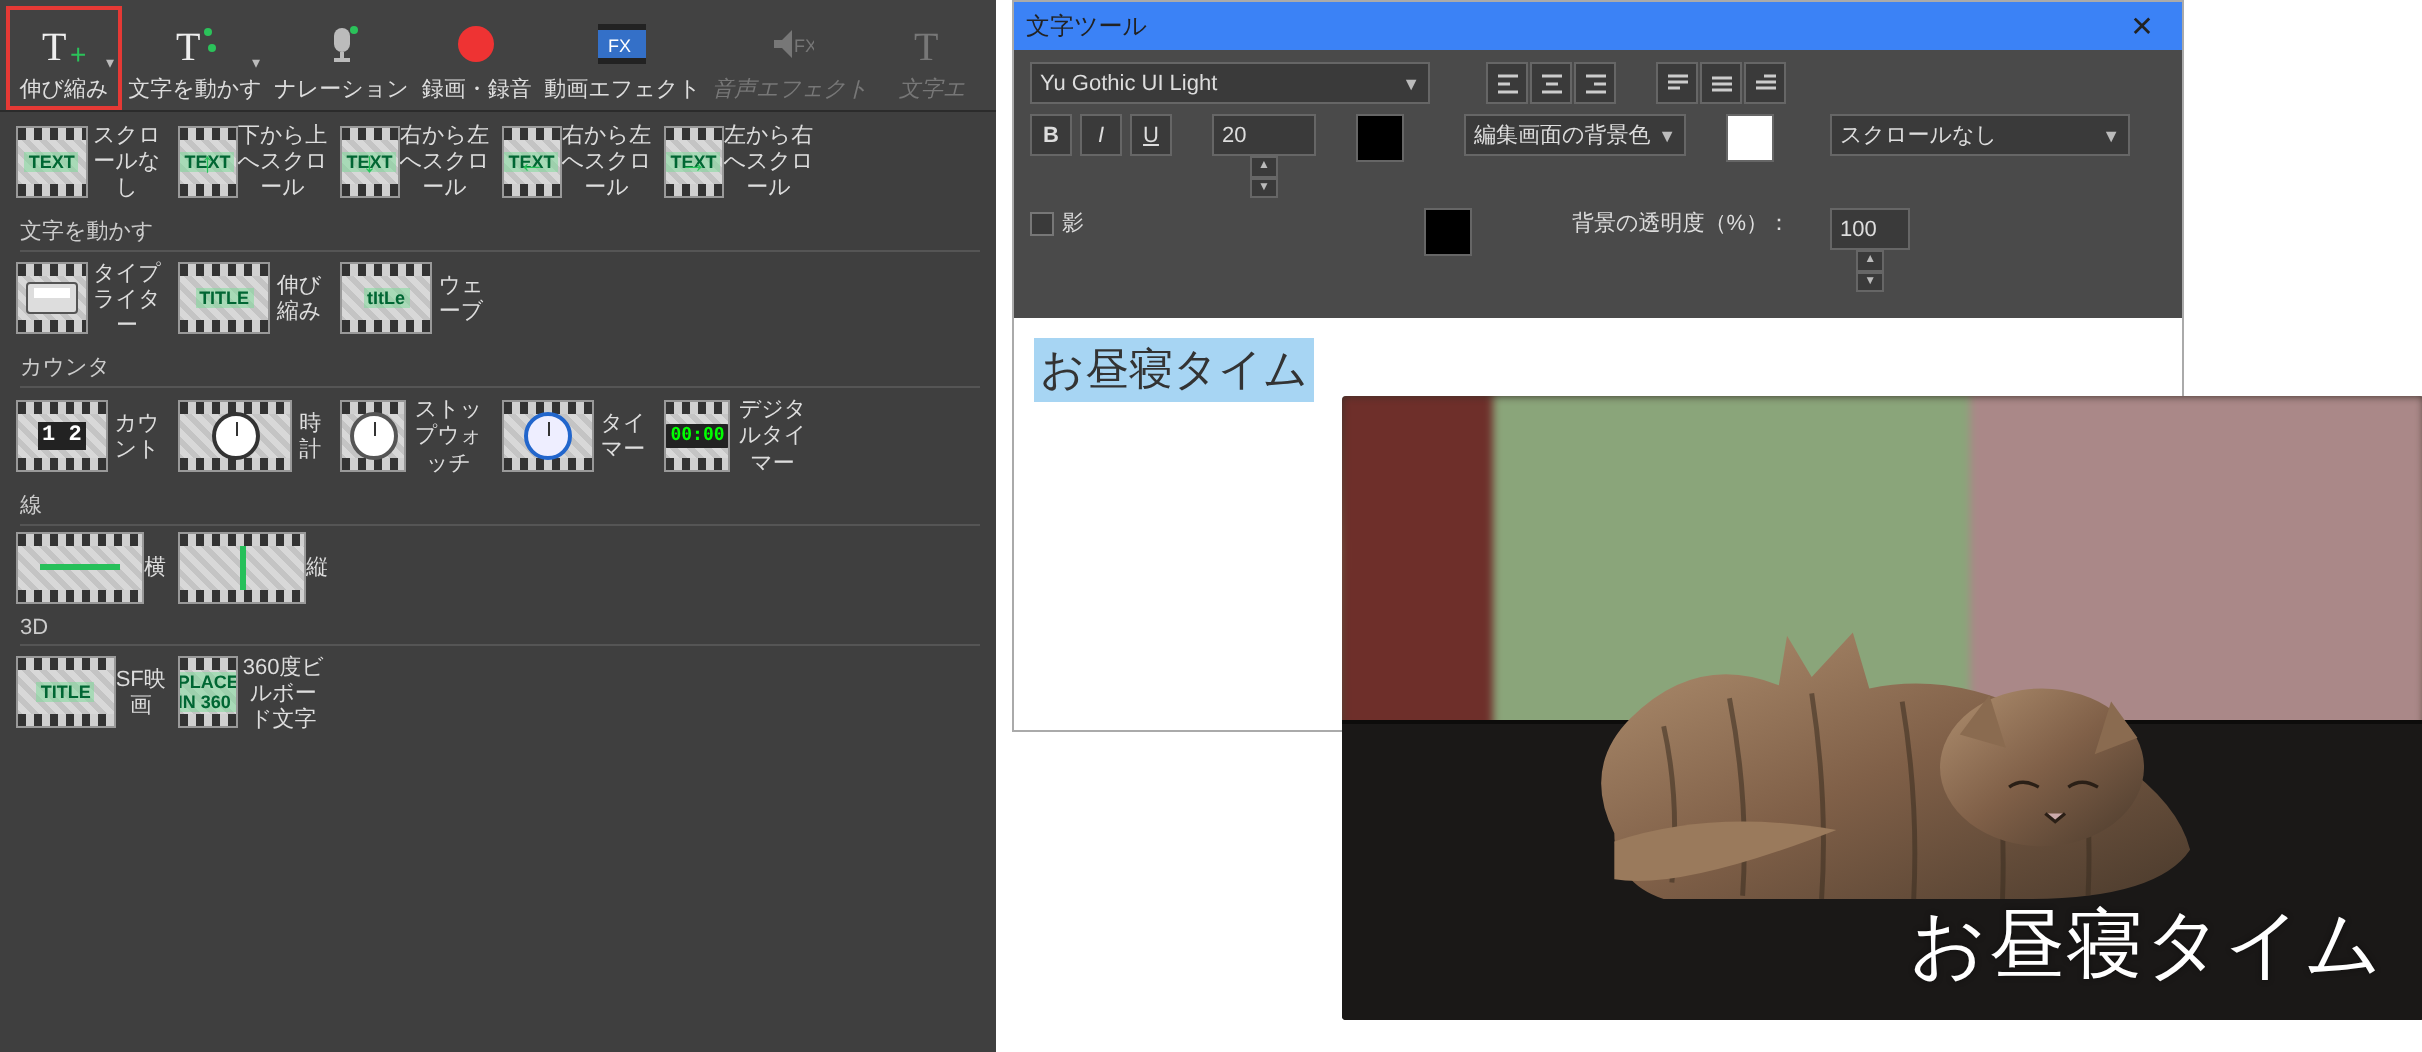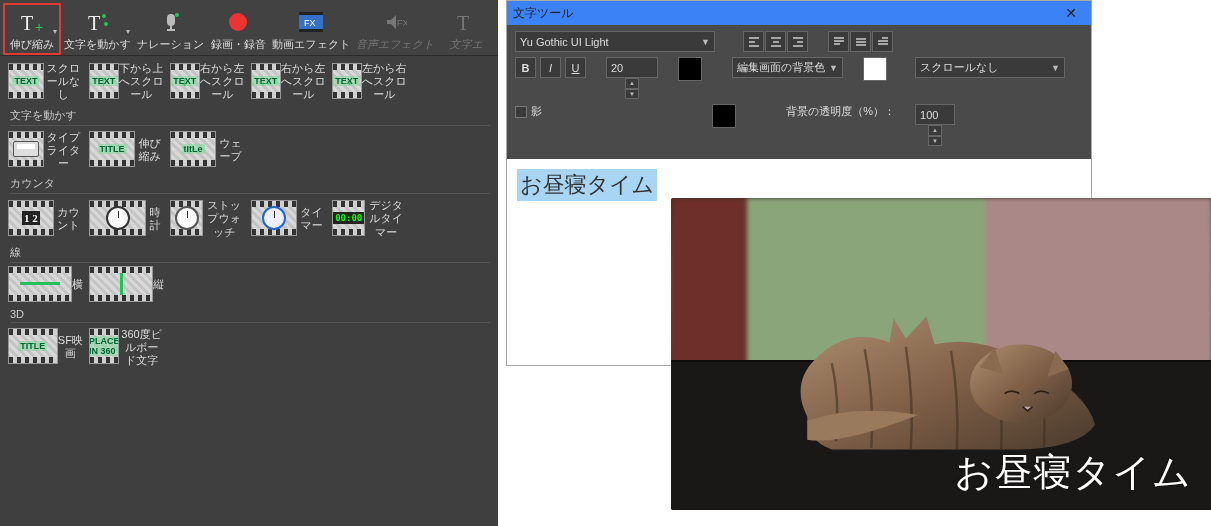--- a/index.html
+++ b/index.html
@@ -204,21 +204,21 @@
           </div>
           <div class="thumb-label">ウェーブ</div>
         </div>
       </div>
     <div class="sect-title">カウンタ</div>
     <div class="thumb-row" id="rowCounter">
         <div class="thumb">
           <div class="thumb-img">
             <div class="film-top"></div>
             <div class="film-bot"></div>
-            <div style="background:#222;color:#fff;font-family:Liberation Serif, serif;font-size:11px;padding:1px 2px">1 2</div>
+            <div style="background:#222;color:#fff;font-family:Liberation Mono, monospace;font-size:11px;padding:1px 2px">1 2</div>
           </div>
           <div class="thumb-label">カウント</div>
         </div>
         <div class="thumb">
           <div class="thumb-img">
             <div class="film-top"></div>
             <div class="film-bot"></div>
             <div class="clock"></div>
           </div>
           <div class="thumb-label">時計</div>

